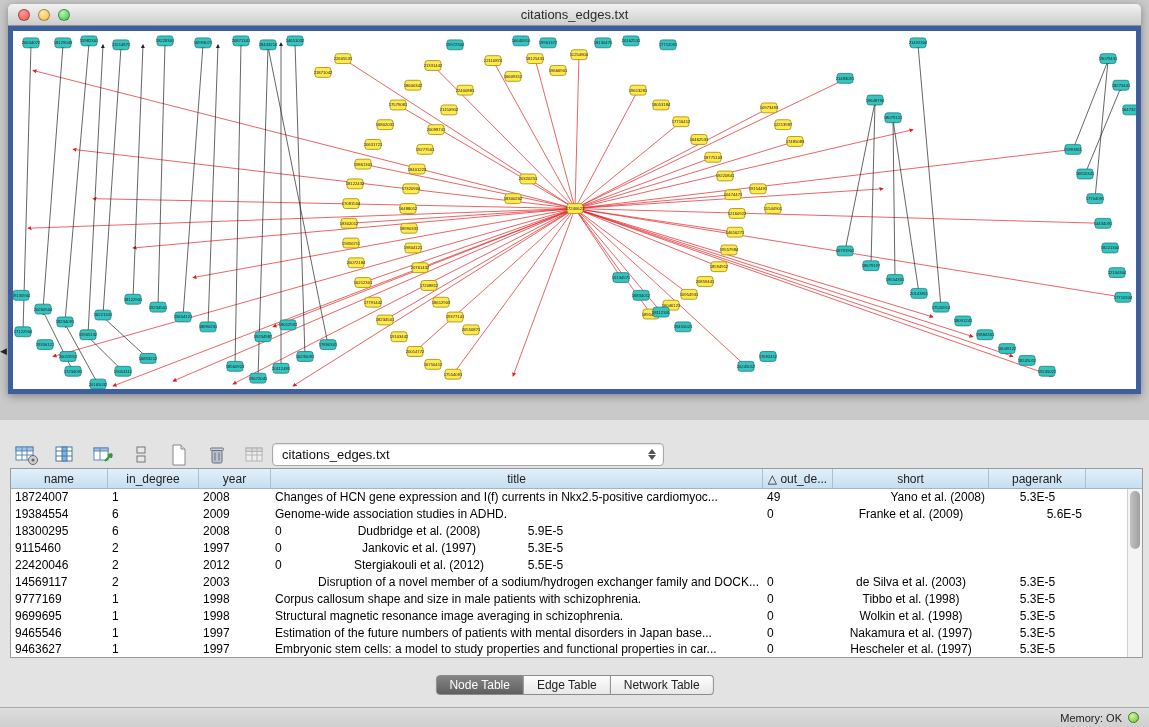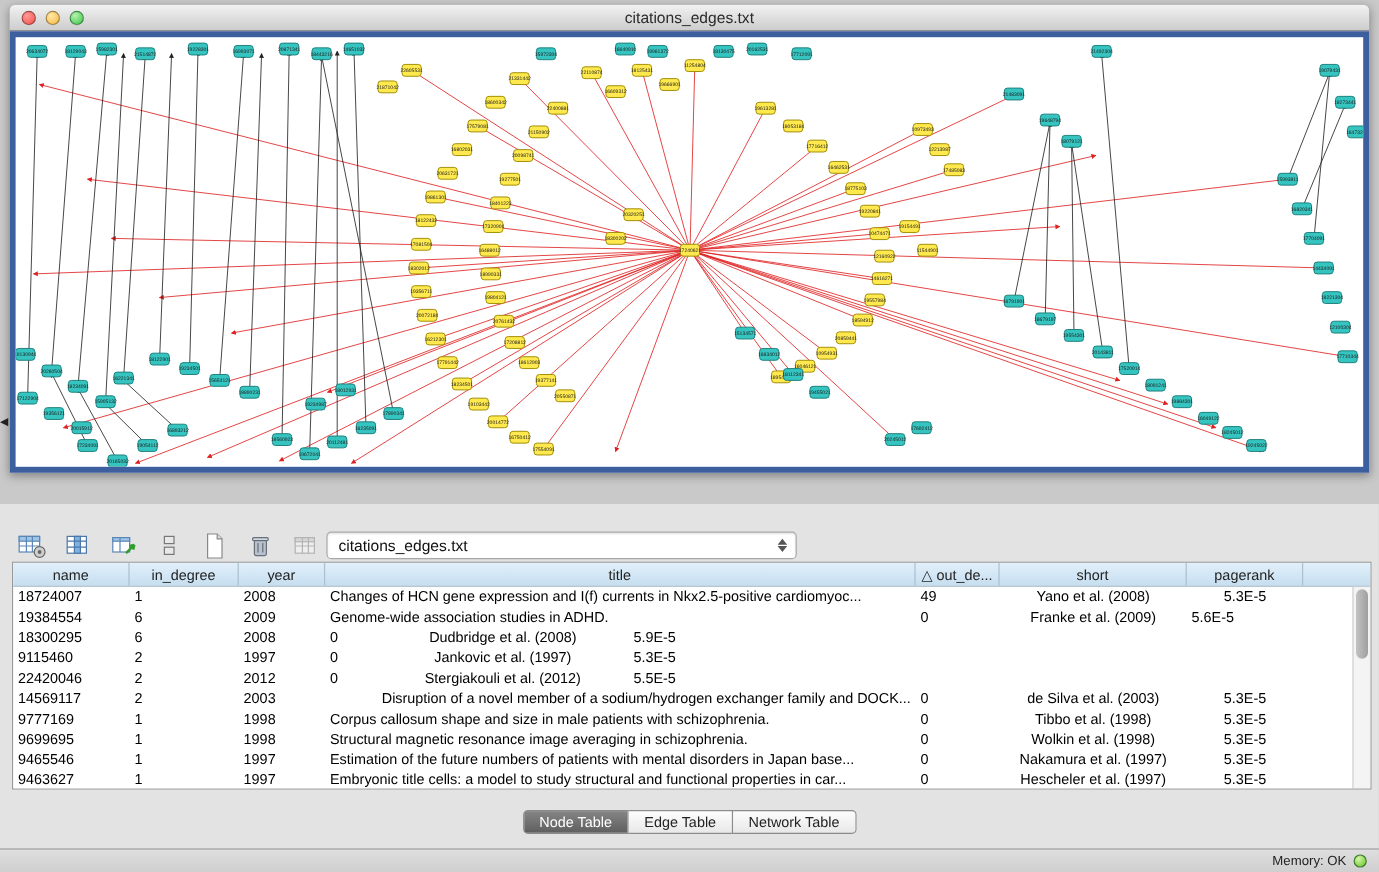--- a/index.html
+++ b/index.html
@@ -790,31 +790,31 @@
           <div class="th" style="width: 97px;">pagerank</div>
           <div class="th" style="flex: 1 1 0%; border-right: none;"></div>
         </div>
       <div class="tbody" id="tbody">
           <div class="tr">
             <div class="td" style="width: 97px; text-align: left;">18724007</div>
             <div class="td" style="width: 91px; text-align: left;">1</div>
             <div class="td" style="width: 72px; text-align: left;">2008</div>
             <div class="td" style="width: 492px; text-align: left;">Changes of HCN gene expression and I(f) currents in Nkx2.5-positive cardiomyoc...</div>
             <div class="td" style="width: 70px; text-align: left;">49</div>
-            <div class="td" style="width: 156px; text-align: center;">Yano et al. (2008)</div>
+            <div class="td" style="width: 156px; text-align: right;">Yano et al. (2008)</div>
             <div class="td" style="width: 97px; text-align: center;">5.3E-5</div>
           </div>
           <div class="tr">
             <div class="td" style="width: 97px; text-align: left;">19384554</div>
             <div class="td" style="width: 91px; text-align: left;">6</div>
             <div class="td" style="width: 72px; text-align: left;">2009</div>
             <div class="td" style="width: 492px; text-align: left;">Genome-wide association studies in ADHD.</div>
             <div class="td" style="width: 70px; text-align: left;">0</div>
             <div class="td" style="width: 156px; text-align: center;">Franke et al. (2009)</div>
-            <div class="td" style="width: 97px; text-align: left;">5.6E-5</div>
+            <div class="td" style="width: 97px; text-align: right;">5.6E-5</div>
           </div>
           <div class="tr">
             <div class="td" style="width: 97px; text-align: left;">18300295</div>
             <div class="td" style="width: 91px; text-align: left;">6</div>
             <div class="td" style="width: 72px; text-align: left;">2008</div>
             <div class="td" style="width: 70px; text-align: left;">0</div>
             <div class="td" style="width: 156px; text-align: center;">Dudbridge et al. (2008)</div>
             <div class="td" style="width: 97px; text-align: center;">5.9E-5</div>
           </div>
           <div class="tr">
@@ -866,21 +866,21 @@
             <div class="td" style="width: 72px; text-align: left;">1997</div>
             <div class="td" style="width: 492px; text-align: left;">Estimation of the future numbers of patients with mental disorders in Japan base...</div>
             <div class="td" style="width: 70px; text-align: left;">0</div>
             <div class="td" style="width: 156px; text-align: center;">Nakamura et al. (1997)</div>
             <div class="td" style="width: 97px; text-align: center;">5.3E-5</div>
           </div>
           <div class="tr">
             <div class="td" style="width: 97px; text-align: left;">9463627</div>
             <div class="td" style="width: 91px; text-align: left;">1</div>
             <div class="td" style="width: 72px; text-align: left;">1997</div>
-            <div class="td" style="width: 492px; text-align: left;">Embryonic title cells: a model to study structural and functional properties in car...</div>
+            <div class="td" style="width: 492px; text-align: left;">Embryonic stem cells: a model to study properties and functional properties in car...</div>
             <div class="td" style="width: 70px; text-align: left;">0</div>
             <div class="td" style="width: 156px; text-align: center;">Hescheler et al. (1997)</div>
             <div class="td" style="width: 97px; text-align: center;">5.3E-5</div>
           </div>
         </div>
       <div class="vscroll">
         <div class="vthumb"></div>
       </div>
     </div>
 

